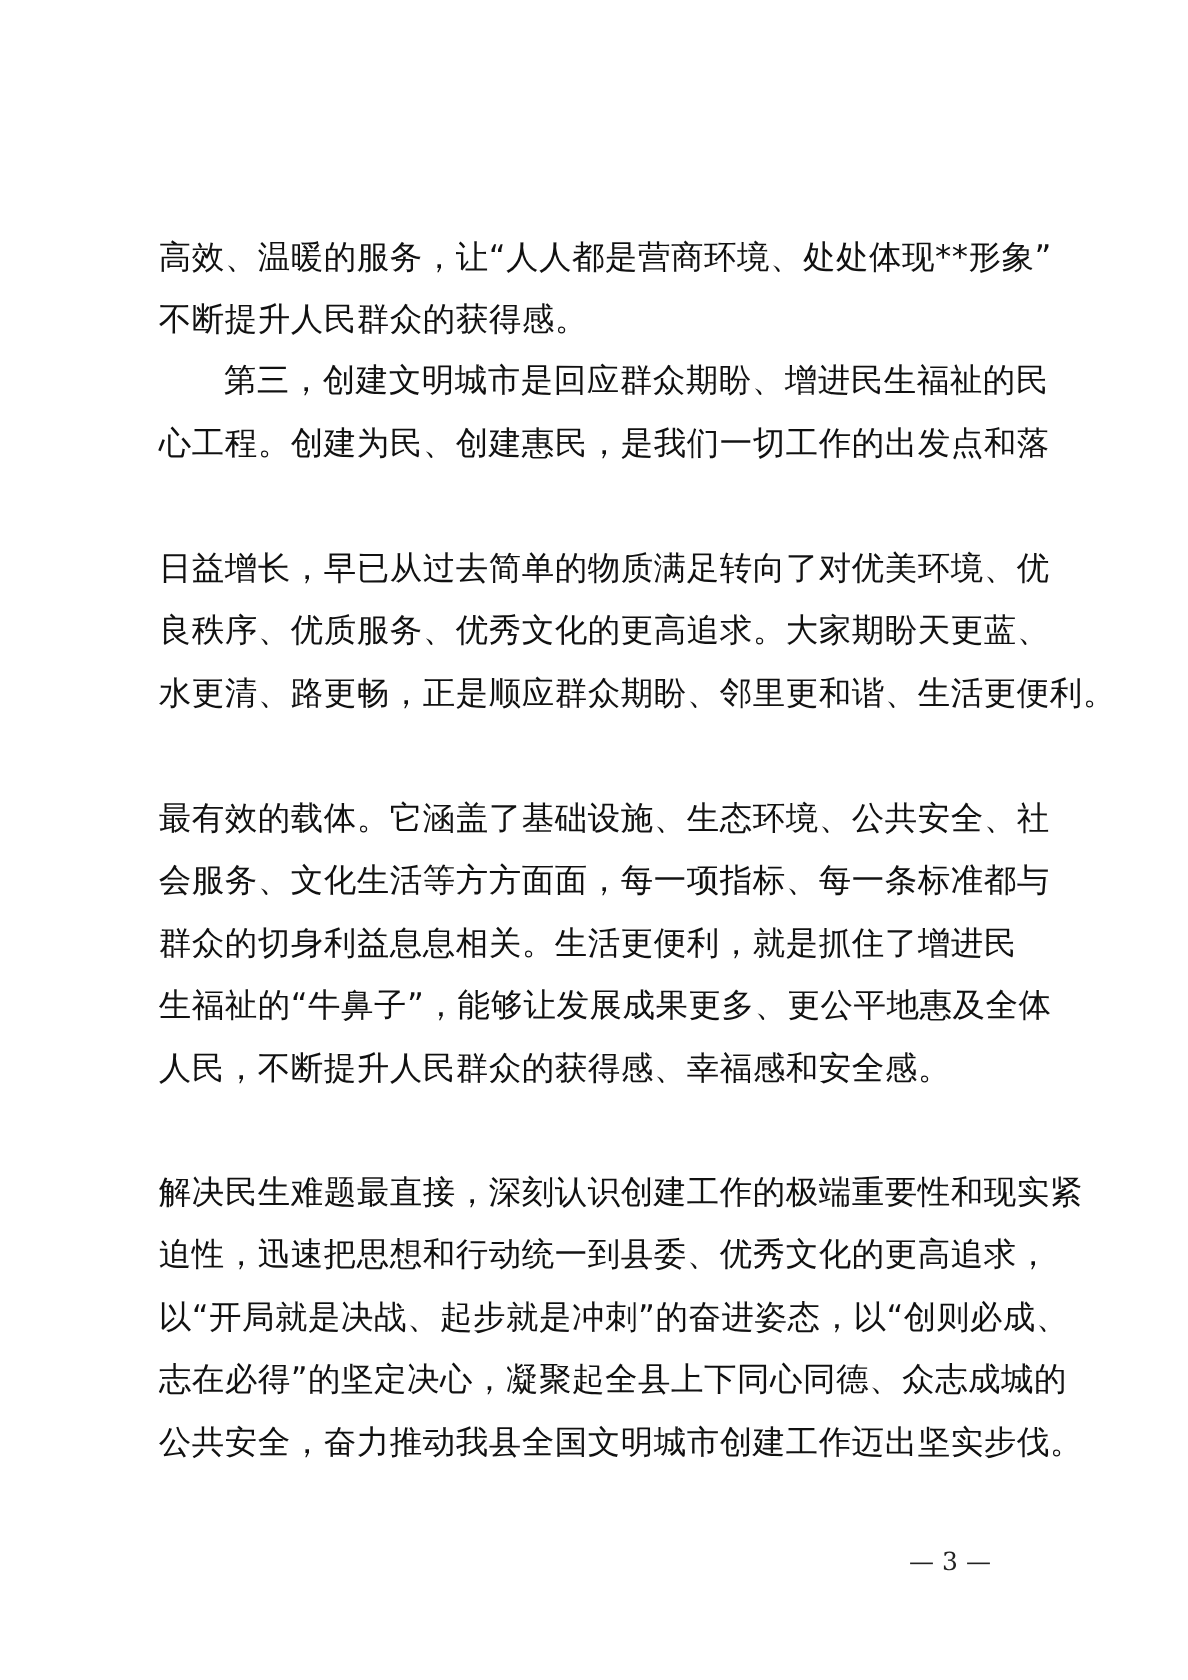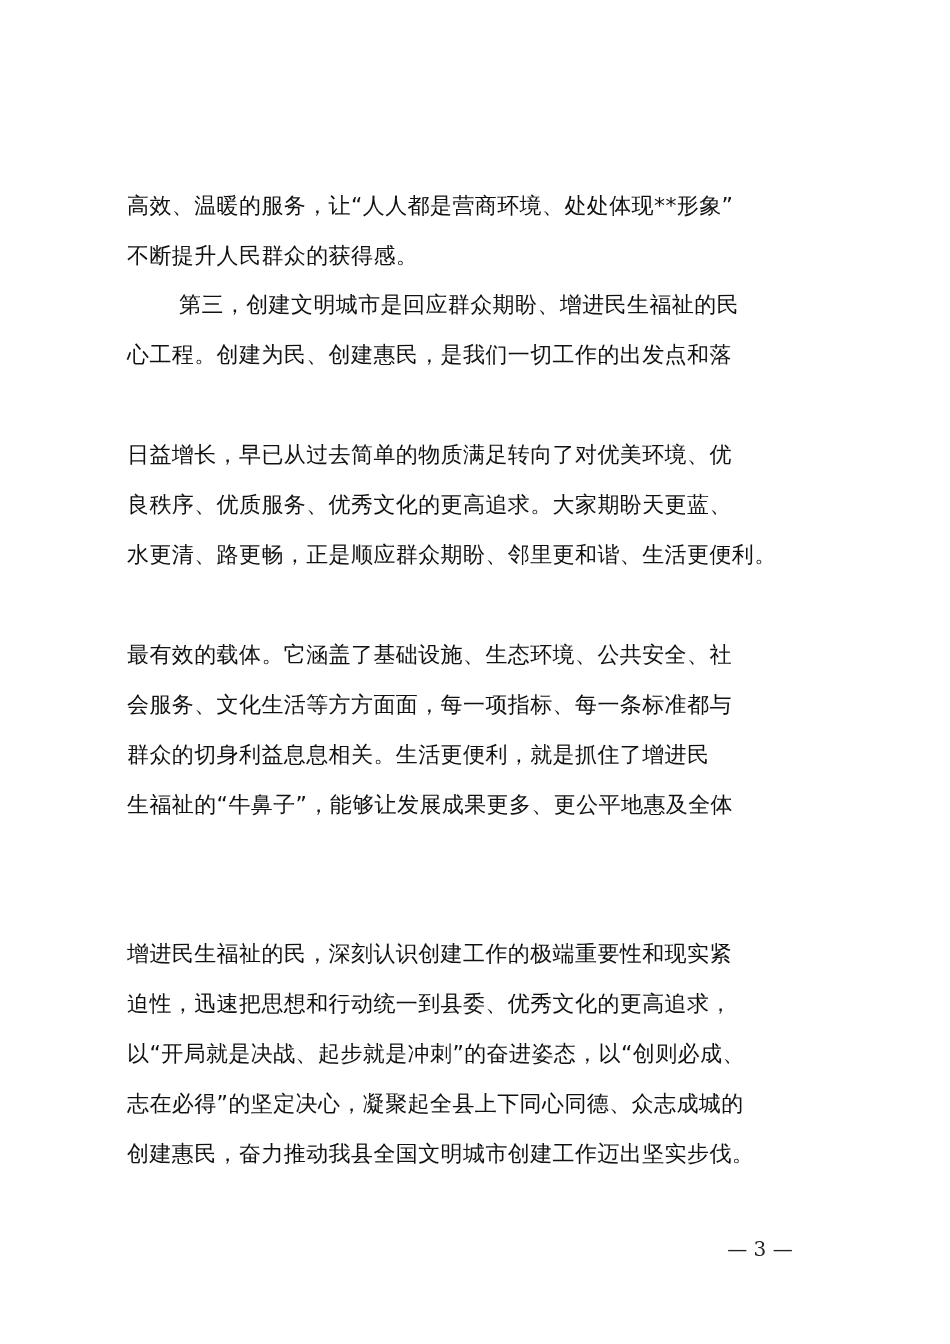--- a/index.html
+++ b/index.html
@@ -3,21 +3,21 @@
 <meta charset="utf-8">
 <style>
   html, body { margin: 0; padding: 0; background: #ffffff; }
   body { width: 950px; height: 1344px; position: relative; overflow: hidden; }
   .page { position: absolute; left: 0; top: 0; width: 950px; height: 1344px; background: #fff; }
   .line {
     position: absolute;
     left: 127px;
     white-space: nowrap;
     font-family: "DejaVu Sans", sans-serif;
-    font-size: 22px;
+    font-size: 26px;
     line-height: 30px;
     color: #111111;
     letter-spacing: 0.4px;
   }
   .indent { left: 179px; }
   .page-number {
     position: absolute;
     left: 700px;
     top: 1237px;
     width: 120px;
@@ -36,21 +36,22 @@
 
   <div class="line indent" style="top:290px">第三，创建文明城市是回应群众期盼、增进民生福祉的民</div>
   <div class="line" style="top:340px">心工程。创建为民、创建惠民，是我们一切工作的出发点和落</div>
   <div class="line" style="top:440px">日益增长，早已从过去简单的物质满足转向了对优美环境、优</div>
   <div class="line" style="top:490px">良秩序、优质服务、优秀文化的更高追求。大家期盼天更蓝、</div>
   <div class="line" style="top:540px">水更清、路更畅，正是顺应群众期盼、邻里更和谐、生活更便利。</div>
   <div class="line" style="top:640px">最有效的载体。它涵盖了基础设施、生态环境、公共安全、社</div>
   <div class="line" style="top:690px">会服务、文化生活等方方面面，每一项指标、每一条标准都与</div>
   <div class="line" style="top:740px">群众的切身利益息息相关。生活更便利，就是抓住了增进民</div>
   <div class="line" style="top:790px">生福祉的“牛鼻子”，能够让发展成果更多、更公平地惠及全体</div>
+  <div class="line" style="top:840px">人民，不断提升人民群众的获得感、幸福感和安全感。</div>
 
-  <div class="line" style="top:939px">增进民生福祉的民，深刻认识创建工作的极端重要性和现实紧</div>
+  <div class="line" style="top:939px">解决民生难题最直接，深刻认识创建工作的极端重要性和现实紧</div>
   <div class="line" style="top:989px">迫性，迅速把思想和行动统一到县委、优秀文化的更高追求，</div>
   <div class="line" style="top:1039px">以“开局就是决战、起步就是冲刺”的奋进姿态，以“创则必成、</div>
   <div class="line" style="top:1089px">志在必得”的坚定决心，凝聚起全县上下同心同德、众志成城的</div>
-  <div class="line" style="top:1139px">创建惠民，奋力推动我县全国文明城市创建工作迈出坚实步伐。</div>
+  <div class="line" style="top:1139px">公共安全，奋力推动我县全国文明城市创建工作迈出坚实步伐。</div>
 
   <div class="page-number">— 3 —</div>
 </div>
 
 </body></html>

